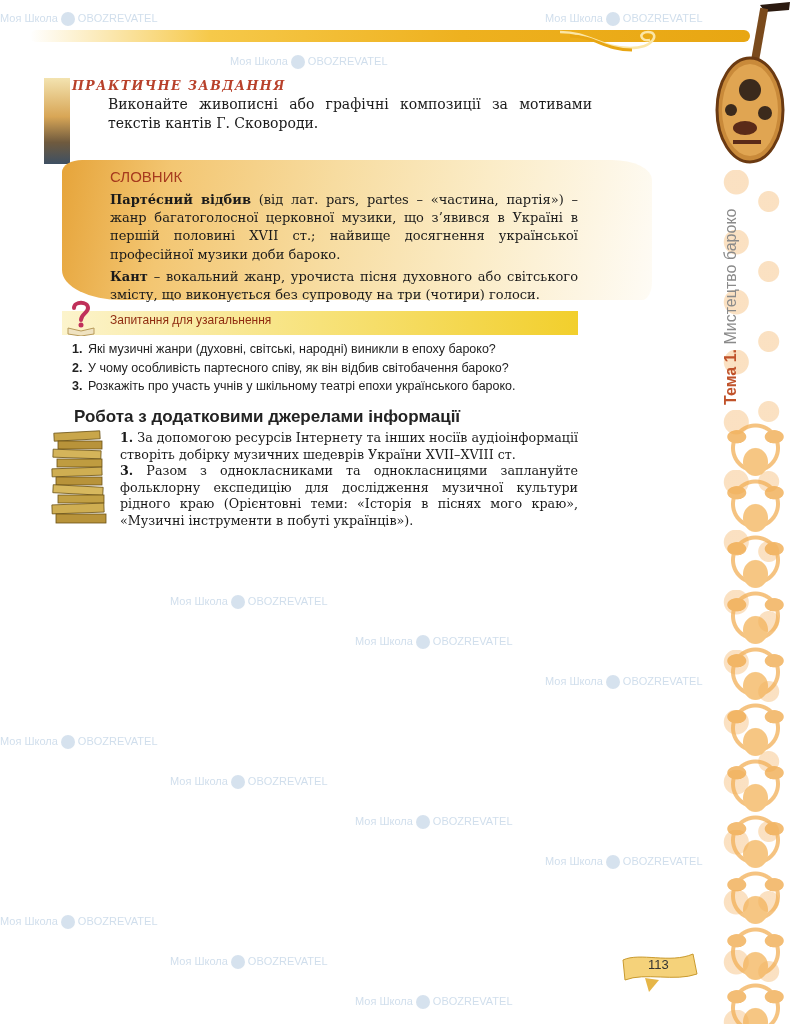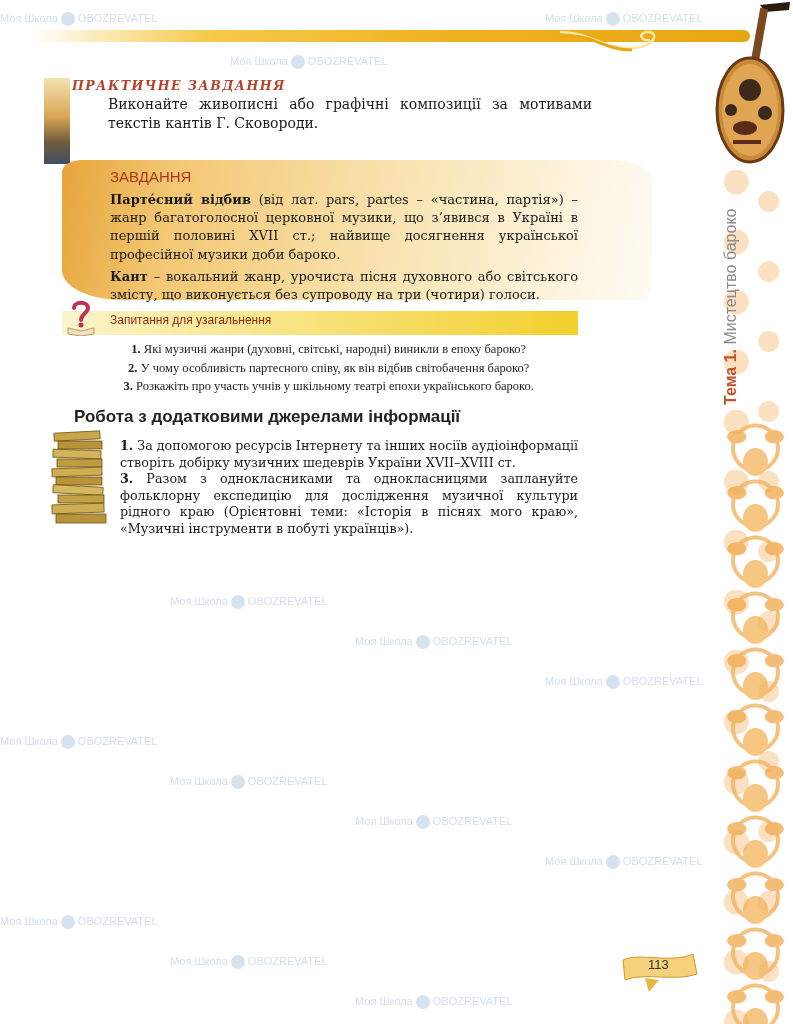--- a/index.html
+++ b/index.html
@@ -85,33 +85,33 @@
     position: absolute; left: 62px; top: 311px; width: 516px; height: 24px;
     background: linear-gradient(to right, rgba(250,236,170,0.6) 0%, #f7e27a 50%, #f2cf2c 100%);
   }
   .q-icon { position: absolute; left: 62px; top: 298px; width: 38px; height: 38px; }
   .q-title {
     position: absolute; left: 110px; top: 313px;
     font-family: "Liberation Sans", sans-serif; font-size: 12px; color: #8f2c10;
   }
   .q-list {
     position: absolute; left: 72px; top: 340px; width: 510px; margin: 0; padding: 0; list-style: none;
-    font-family: Liberation Serif, serif; font-size: 12.5px; line-height: 18.5px; color: #222; text-align: center;
+    font-family: Liberation Sans, sans-serif; font-size: 12.5px; line-height: 18.5px; color: #222;
   }
   .q-list li .num { font-weight: bold; display: inline-block; width: 16px; }
 
   
   .src-title {
     position: absolute; left: 74px; top: 407px;
     font-family: "Liberation Sans", sans-serif; font-weight: bold; font-size: 17px; color: #222;
   }
   .books { position: absolute; left: 50px; top: 430px; width: 60px; height: 95px; }
   .src-body {
     position: absolute; left: 120px; top: 430px; width: 458px;
-    font-size: 12.7px; line-height: 16.6px; text-align: justify; margin-top: 8px;
+    font-size: 12.7px; line-height: 16.6px; text-align: justify;
   }
   .src-body p { margin: 0; }
   .src-body .n { font-weight: bold; }
 
   
   .page-ribbon { position: absolute; left: 615px; top: 950px; width: 85px; height: 45px; }
   .page-num {
     position: absolute; left: 648px; top: 957px;
     font-family: "Liberation Sans", sans-serif; font-size: 13px; color: #333;
   }
@@ -167,21 +167,21 @@
 <div class="side-orn-strong"></div>
 <div class="vertical-title">
   <span class="theme">Тема 1.</span><span class="subject"> Мистецтво бароко</span>
 </div>
 
 <div class="task-img"></div>
 <div class="task-title">ПРАКТИЧНЕ ЗАВДАННЯ</div>
 <div class="task-text">Виконайте живописні або графічні композиції за мотивами текстів кантів Г. Сковороди.</div>
 
 <div class="parchment"></div>
-<div class="dict-title">ЗАВДАННЯ</div>
+<div class="dict-title">СЛОВНИК</div>
 <div class="dict-body">
   <p><span class="term">Партéсний відбив</span><span> (від лат. pars, partes – «частина, партія») – жанр багатоголосної церковної музики, що з’явився в Україні в першій половині XVII ст.; найвище досягнення української професійної музики доби бароко.</span></p>
   <p><span class="term">Кант</span><span> – вокальний жанр, урочиста пісня духовного або світського змісту, що виконується без супроводу на три (чотири) голоси.</span></p>
 </div>
 
 <div class="q-bar"></div>
 <svg class="q-icon" viewBox="0 0 38 38">
   <path d="M12 10 C12 3 26 3 26 10 C26 15 19 16 19 22" fill="none" stroke="#c0305a" stroke-width="4" stroke-linecap="round"></path>
   <circle cx="19" cy="27" r="2.5" fill="#c0305a"></circle>
   <path d="M6 30 L19 33 L32 30 L32 36 L19 38 L6 36 Z" fill="#efe2c0" stroke="#b89a5a" stroke-width="1"></path>

